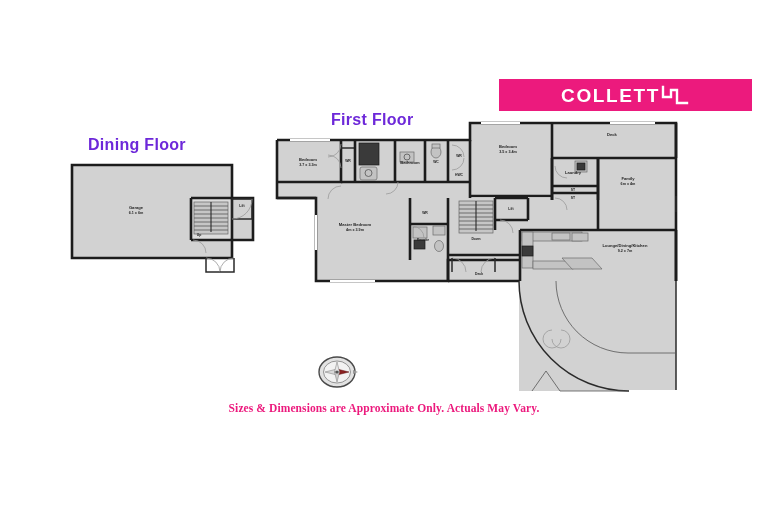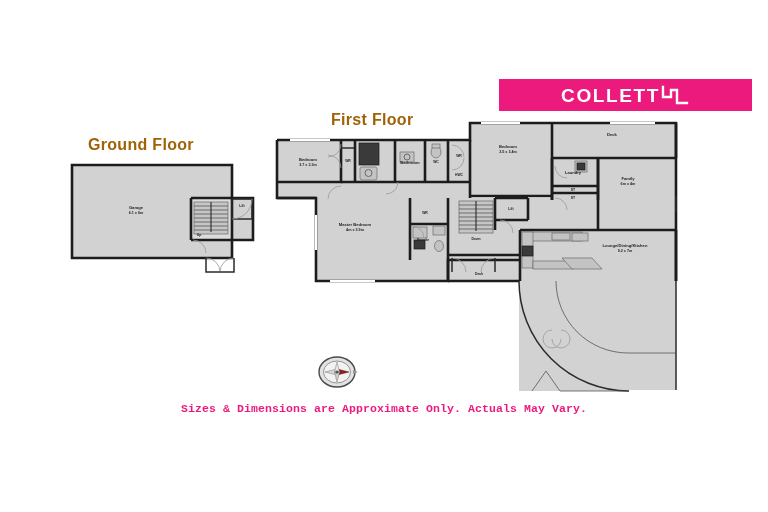--- a/index.html
+++ b/index.html
@@ -46,36 +46,36 @@
     line-height: 1;
   }
   .brand-mark { display: block; }
 
   
   .floor-title {
     position: absolute;
     font-family: "Liberation Sans", sans-serif;
     font-weight: bold;
     font-size: 16px;
-    color: #a16207;
+    color: #6d28d9;
     letter-spacing: 0.3px;
     white-space: nowrap;
   }
   #title-ground { left: 88px; top: 136px; }
   #title-first  { left: 331px; top: 111px; }
 
   
   .disclaimer {
     position: absolute;
     left: 0;
     top: 402px;
     width: 768px;
     text-align: center;
     color: #ec1a7d;
-    font-family: Liberation Mono, monospace;
+    font-family: Liberation Serif, serif;
     font-weight: bold;
     font-size: 11.5px;
     letter-spacing: 0.1px;
   }
 
   
   #plan-svg {
     position: absolute;
     left: 0; top: 0;
     width: 768px;
@@ -105,21 +105,21 @@
 
 <div id="plan-root">
 
   <div class="brand-banner">
     <span class="brand-word">COLLETT</span>
     <svg class="brand-mark" width="30" height="22" viewBox="0 0 30 22">
       <path d="M3 3 L3 13 L11 13 L11 6 L17 6 L17 19 L27 19" fill="none" stroke="#ffffff" stroke-width="2.4" stroke-linecap="square" stroke-linejoin="miter"></path>
     </svg>
   </div>
 
-  <div class="floor-title" id="title-ground">Ground Floor</div>
+  <div class="floor-title" id="title-ground">Dining Floor</div>
   <div class="floor-title" id="title-first">First Floor</div>
 
   <svg id="plan-svg" viewBox="0 0 768 512">
 
     <g>
 
       <polygon class="floorfill" points="72,165 232,165 232,198 253,198 253,240 232,240 232,258 72,258"></polygon>
 
       <rect class="floorfill-lt" x="191" y="198" width="41" height="42"></rect>
 

